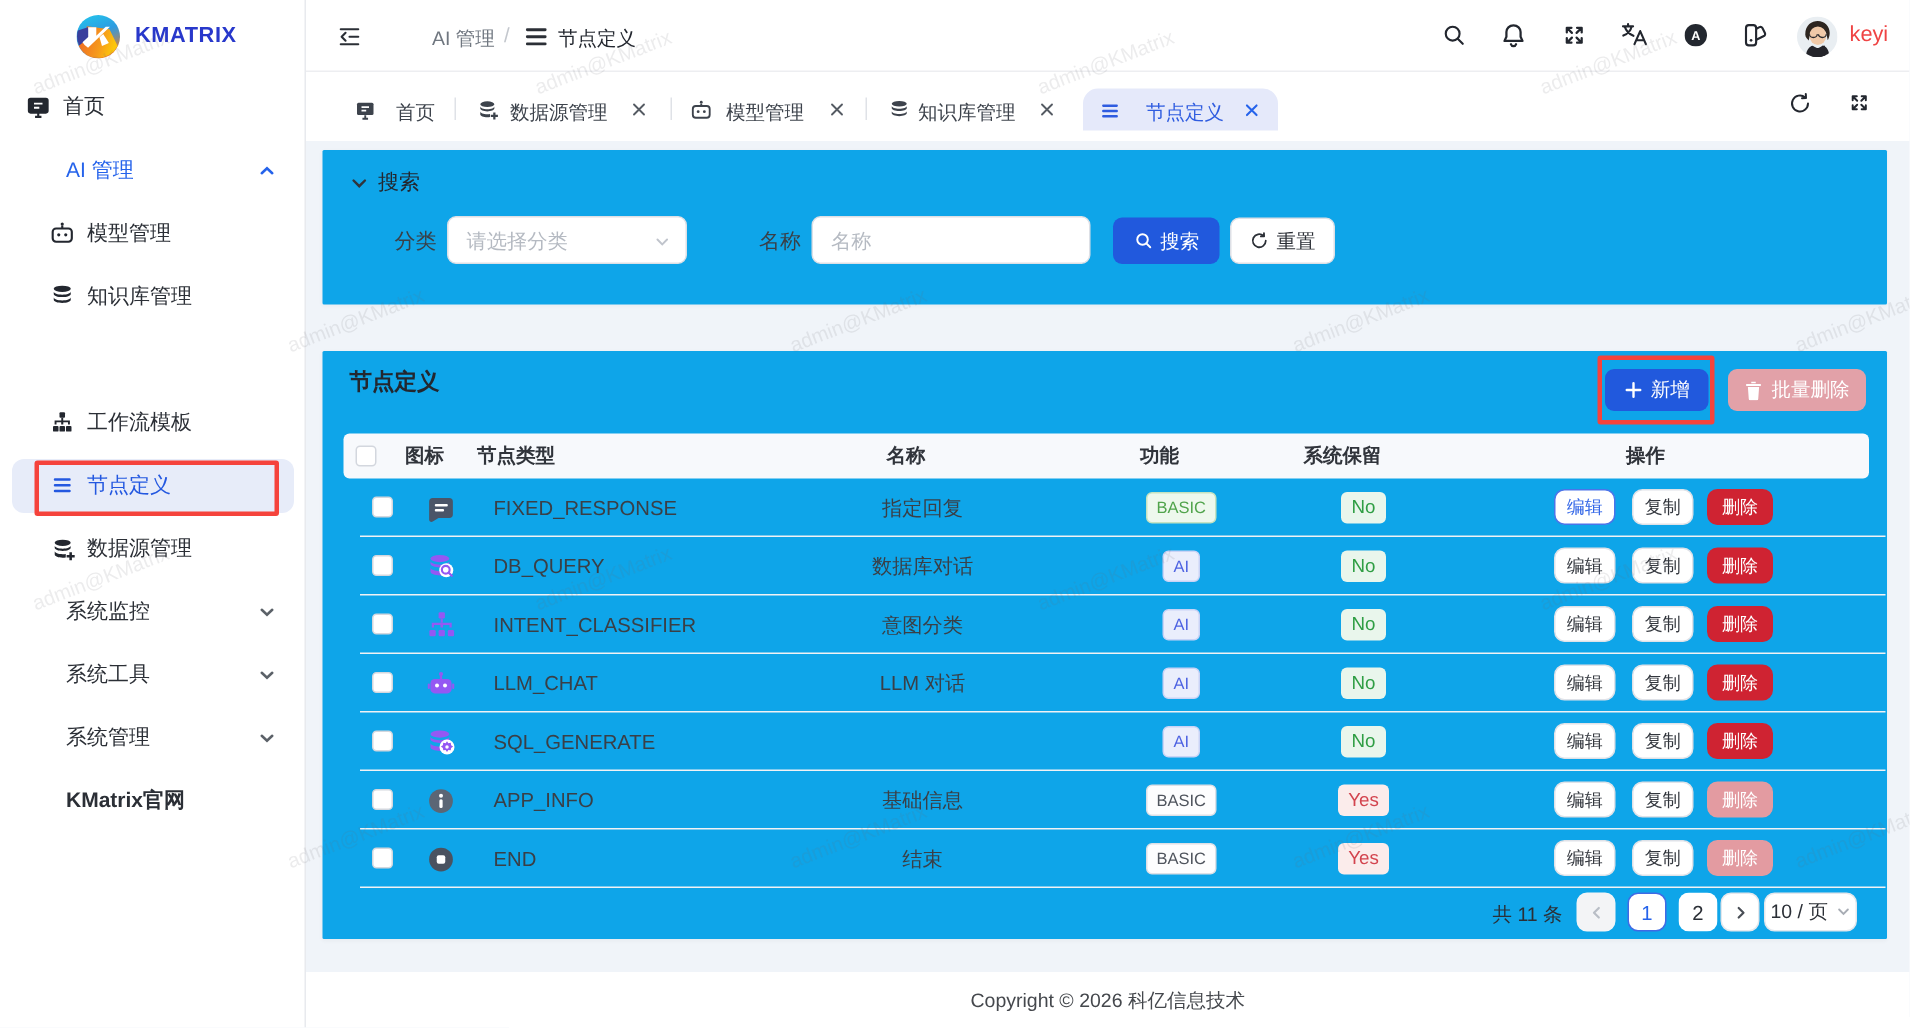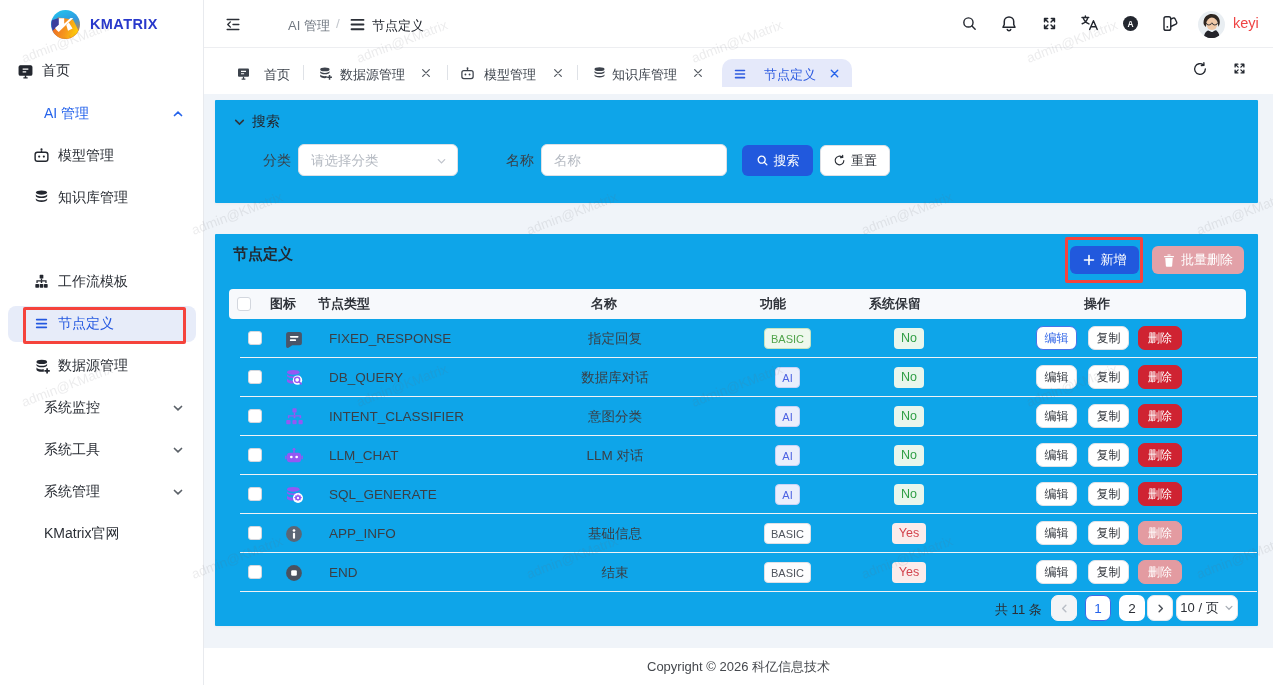--- a/index.html
+++ b/index.html
@@ -148,21 +148,21 @@
       <span class="caret"><svg width="12" height="12" viewBox="0 0 12 12" fill="none" stroke="#5b6168" stroke-width="1.7" stroke-linecap="round">
           <path d="M2.5 4.5 L6 7.8 L9.5 4.5"></path>
         </svg></span>
     </div>
   <div class="mi" style="top:474px;">
       <span class="txt" style="left:36px;">系统管理</span>
       <span class="caret"><svg width="12" height="12" viewBox="0 0 12 12" fill="none" stroke="#5b6168" stroke-width="1.7" stroke-linecap="round">
           <path d="M2.5 4.5 L6 7.8 L9.5 4.5"></path>
         </svg></span>
     </div>
-  <div class="mi" style="top:516px;">
+  <div class="mi" style="top:516px;font-weight:bold;">
       <span class="txt" style="left:36px;">KMatrix官网</span>
     </div>
   <div class="redbox" style="left:23px; top:307px; width:163px; height:37px;"></div>
 </div>
 
 <div id="topbar">
   <svg class="abs" style="left:22px; top:18px;" width="14" height="13" viewBox="0 0 24 22" fill="none" stroke="#2b2f36" stroke-width="2.4" stroke-linecap="round">
       <path d="M2 2.5 H22 M12 11 H22 M2 19.5 H22 M7.5 6.5 L3 11 L7.5 15.5" stroke-linejoin="round"></path>
     </svg>
   <span class="abs" style="left:84px; top:17px; font-size:13px; color:#707780;">AI 管理</span>

